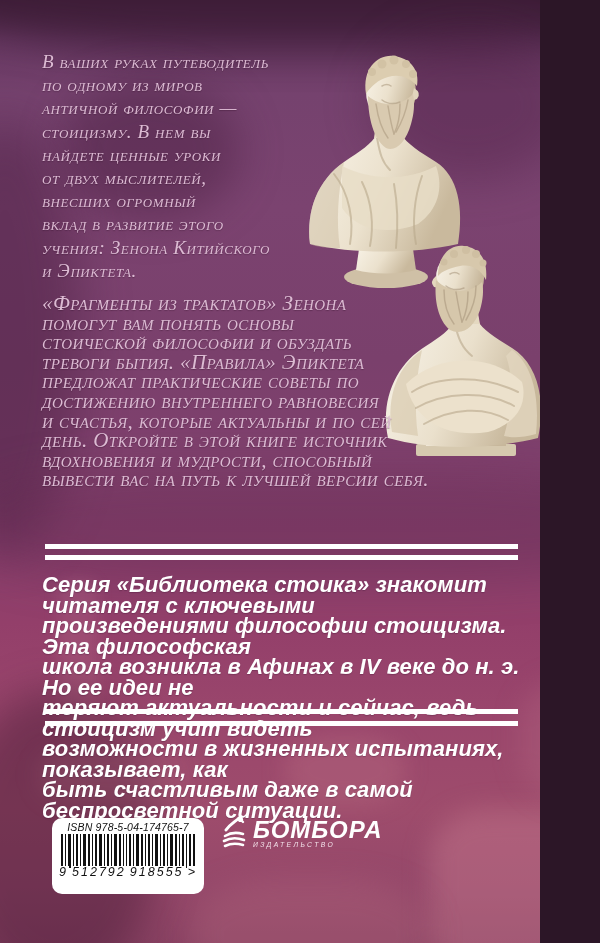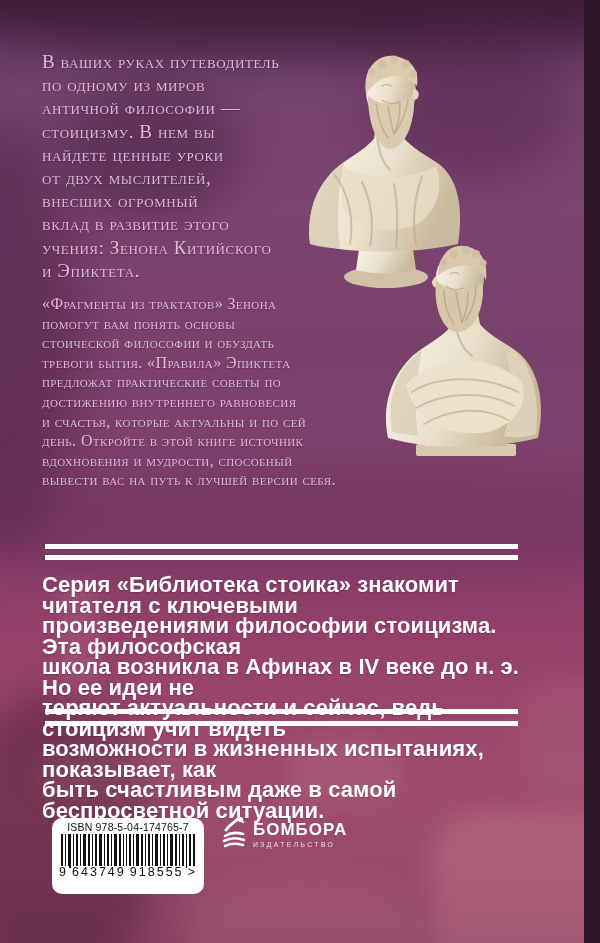--- a/index.html
+++ b/index.html
@@ -1,22 +1,23 @@
 <!DOCTYPE html>
 <html lang="ru"><head>
 <meta charset="utf-8">
 <style>
   html,body{margin:0;padding:0;background:#2c1627;}
   .cover{
-    position:relative; width:584px; height:943px; overflow:hidden;
+    position:relative; width:540px; height:943px; overflow:hidden;
     font-family:"Liberation Sans", sans-serif;
     background:linear-gradient(180deg,
       #4e2947 0%, #653760 4%, #75426e 10%, #7b4370 22%,
       #7a406c 38%, #7f406d 48%, #883f6c 58%, #933f6a 66%,
       #9a466c 76%, #9e4c6c 86%, #95486a 94%, #8a4263 100%);
+    font-style:italic;
   }
   
   .blob{position:absolute; border-radius:50%; pointer-events:none;}
   .b-topdark  {left:-60px; top:-70px; width:760px; height:120px; background:rgba(53,23,47,.65); filter:blur(18px); border-radius:40%;}
   .b-tree1    {left:60px;  top:80px;  width:180px; height:140px; background:rgba(74,30,64,.45); filter:blur(20px);}
   .b-tree2    {left:370px; top:30px;  width:200px; height:150px; background:rgba(80,32,70,.40); filter:blur(22px);}
   .b-treeleft {left:-70px; top:120px; width:150px; height:430px; background:rgba(70,29,62,.45); filter:blur(24px);}
   .b-midband  {left:-20px; top:470px; width:660px; height:110px; background:rgba(94,39,78,.32); filter:blur(22px); border-radius:30%;}
   .b-column   {left:58px;  top:580px; width:40px;  height:150px; background:rgba(205,140,160,.16); filter:blur(7px); border-radius:10px;}
   .b-rockdark {left:-50px; top:690px; width:210px; height:300px; background:rgba(66,25,52,.45); filter:blur(20px);}
@@ -26,21 +27,21 @@
   .b-ruin4    {left:285px; top:735px; width:120px; height:70px;  background:rgba(196,124,140,.26); filter:blur(11px); border-radius:40%;}
   .b-ruin5    {left:40px;  top:745px; width:150px; height:60px;  background:rgba(190,120,138,.18); filter:blur(12px); border-radius:40%;}
 
   
   .caps{
     position:absolute; white-space:pre-line; color:#dcbbd3;
     font-family:"Liberation Serif", serif; font-variant:small-caps;
     text-shadow:0 1px 1px rgba(50,15,40,.35);
   }
   .para-intro{left:42px; top:50px; width:310px; font-size:19px; line-height:23.2px; letter-spacing:.6px;}
-  .para-books{left:42px; top:294px; width:410px; font-size:16px; line-height:19.6px; letter-spacing:.4px;}
+  .para-books{left:42px; top:294px; width:410px; font-size:21px; line-height:19.6px; letter-spacing:.4px;}
   .series-text{
     position:absolute; left:42px; top:575px; width:482px;
     white-space:pre-line; color:#ffffff; font-weight:bold;
     font-size:22px; line-height:20.5px; letter-spacing:.1px;
     text-shadow:0 1px 1px rgba(60,20,50,.3);
   }
   .rule{position:absolute; left:45px; width:473px; height:4.5px; background:#ffffff;}
   .rule.r1{top:544px;} .rule.r2{top:555px;} .rule.r3{top:709px;} .rule.r4{top:721px;}
 
   
@@ -58,21 +59,21 @@
   .bars{width:138px; height:44px; display:block;}
   .bar-digits{
     width:140px; display:flex; justify-content:space-between; align-items:baseline;
     font-size:12.5px; color:#111; line-height:13px; margin-top:-12px; position:relative;
   }
   .bar-digits span{background:#fff; padding:0 1px; letter-spacing:2px;}
 
   .publisher{position:absolute; left:222px; top:816px; width:312px; color:#fff;}
   .logo-row{display:flex; align-items:flex-start; gap:7px;}
   .logo-icon{width:24px; height:34px; flex:0 0 auto;}
-  .pub-name{font-size:17px; font-weight:bold; letter-spacing:1px; line-height:20px; margin-top:4px;}
+  .pub-name{font-size:24px; font-weight:bold; letter-spacing:1px; line-height:20px; margin-top:4px;}
   .pub-sub{font-size:6.8px; letter-spacing:2.4px; margin-top:1px; color:#f3e2ea;}
   .pub-desc{
     margin-top:9px; white-space:pre-line; color:#eed4df;
     font-size:11.2px; line-height:13.7px; letter-spacing:.1px;
   }
 </style>
 </head>
 <body>
 
 <div class="cover">
@@ -247,21 +248,21 @@
         <rect x="116" y="0" width="2" height="34"></rect>
           <rect x="120" y="0" width="1" height="34"></rect>
         <rect x="123" y="0" width="2" height="34"></rect>
           <rect x="127" y="0" width="1" height="34"></rect>
         <rect x="130" y="0" width="2" height="44"></rect>
           <rect x="134" y="0" width="2" height="44"></rect>
       </g>
     </svg>
     <div class="bar-digits">
       <span>9</span>
-      <span>643749</span>
+      <span>512792</span>
       <span>918555</span>
       <span>&gt;</span>
     </div>
   </div>
 
   <div class="publisher">
     <div class="logo-row">
       <svg class="logo-icon" viewBox="0 0 24 34" aria-hidden="true">
         <g stroke="#ffffff" fill="none" stroke-linecap="round">
           <path d="M4 14 C8 8 13 6 17 2" stroke-width="3"></path>

